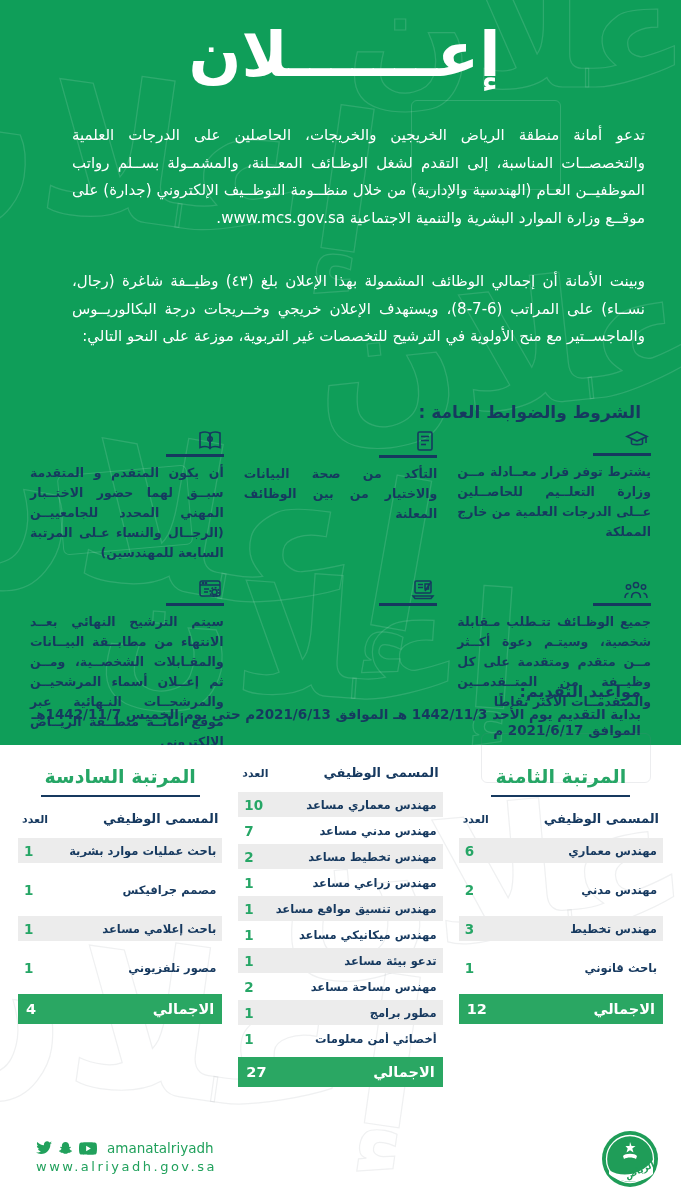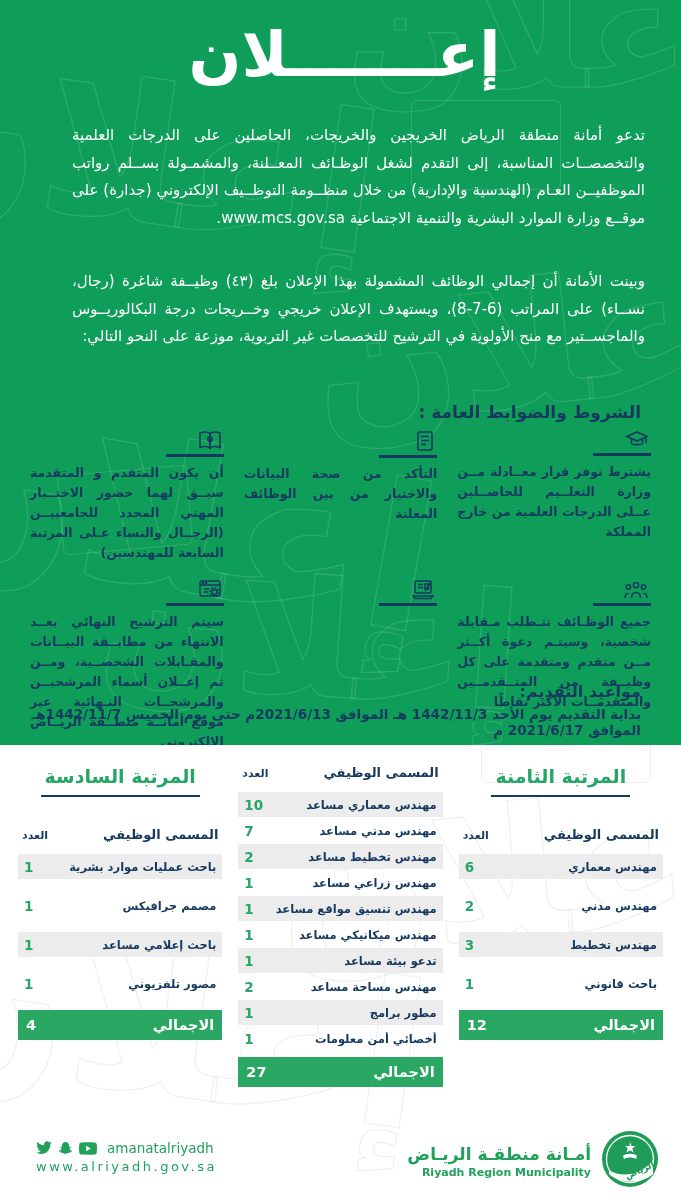--- a/index.html
+++ b/index.html
@@ -61,21 +61,21 @@
   .white-section{
     position:absolute; top:745px; left:0; width:681px; height:455px;
     background:#ffffff;
   }
   .tables{
     position:absolute; top:20px; right:18px; left:18px;
     display:flex; gap:16px; direction:rtl;
   }
   .tcol{ flex:1; min-width:0; }
   .ttitle{
-    text-align:center; margin-bottom:30px;
+    text-align:center; margin-bottom:14px;
   }
   .ttitle span{
     display:inline-block; color:#26a666; font-size:19px; font-weight:bold;
     border-bottom:2px solid #16395f; padding:0 4px 8px 4px;
   }
   .thead{
     display:flex; justify-content:space-between; align-items:baseline;
     padding:0 4px; margin-bottom:12px;
   }
   .thead .h-job{ color:#16395f; font-size:13px; font-weight:bold; }
@@ -362,24 +362,20 @@
           <svg width="18" height="13" viewBox="0 0 24 17" fill="#21a15c">
             <path d="M23.5 2.6C23.2 1.5 22.3.7 21.2.4 19.2 0 12 0 12 0S4.8 0 2.8.4C1.7.7.8 1.5.5 2.6 0 4.6 0 8.5 0 8.5s0 3.9.5 5.9c.3 1.1 1.2 1.9 2.3 2.2 2 .4 9.2.4 9.2.4s7.2 0 9.2-.4c1.1-.3 2-1.1 2.3-2.2.5-2 .5-5.9.5-5.9s0-3.9-.5-5.9zM9.5 12.1V4.9l6.3 3.6-6.3 3.6z"></path>
           </svg>
         </span>
         <span class="social-handle">amanatalriyadh</span>
       </div>
       <div class="site-url">www.alriyadh.gov.sa</div>
     </div>
 
     <div class="footer-right">
-      <div class="org-text">
-        <div class="org-ar">أمـانة منطقـة الريـاض</div>
-        <div class="org-en">Riyadh Region Municipality</div>
-      </div>
       <span>
         <svg width="58" height="58" viewBox="0 0 58 58">
           <circle cx="29" cy="29" r="28" fill="#1f9d58"></circle>
           <circle cx="29" cy="29" r="23.5" fill="none" stroke="#ffffff" stroke-width="1.3"></circle>
           <path d="M8 40 C20 48 40 46 52 30 L52 44 C42 54 18 54 8 44 Z" fill="#ffffff"></path>
           <text x="24" y="47" font-size="9" font-weight="bold" fill="#1f9d58" transform="rotate(-24 30 44)" font-family="DejaVu Sans, sans-serif">الرياض</text>
           <path d="M29 12 l1.5 4 h4 l-3.2 2.6 1.2 4 -3.5-2.4 -3.5 2.4 1.2-4 L24.5 16 h4 Z" fill="#ffffff"></path>
           <path d="M22 26 c2-3 12-3 14 0 l-1 3 c-3-2-9-2-12 0 Z" fill="#ffffff"></path>
         </svg>
       </span>

